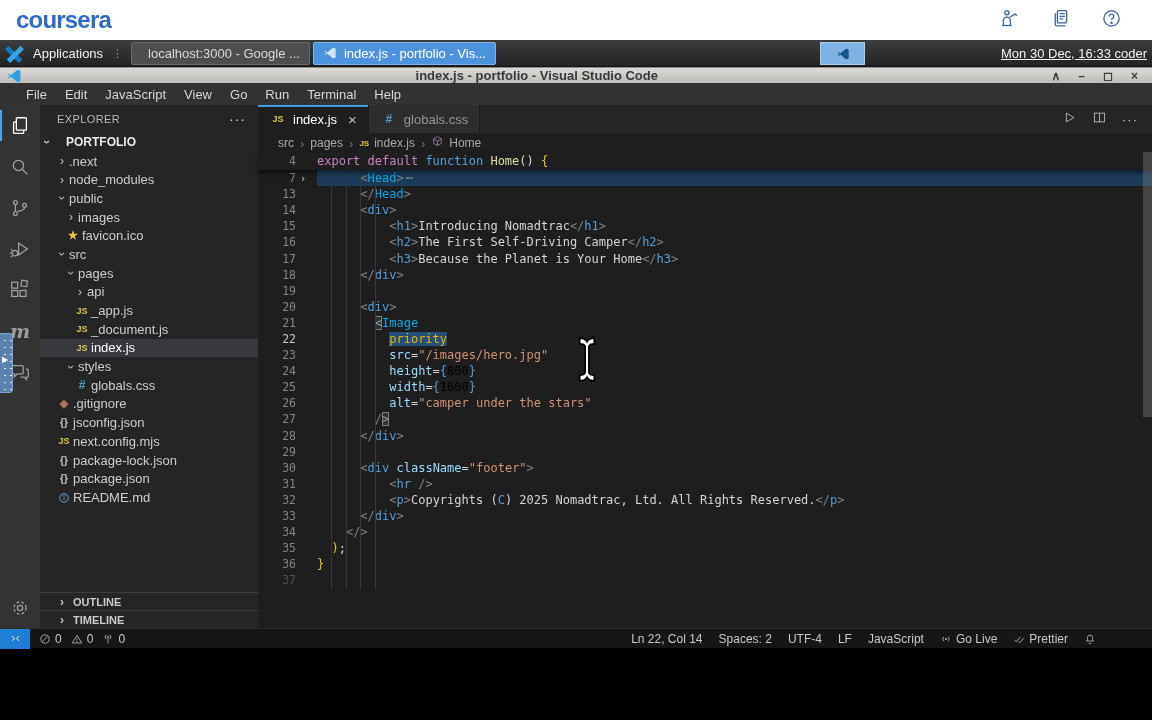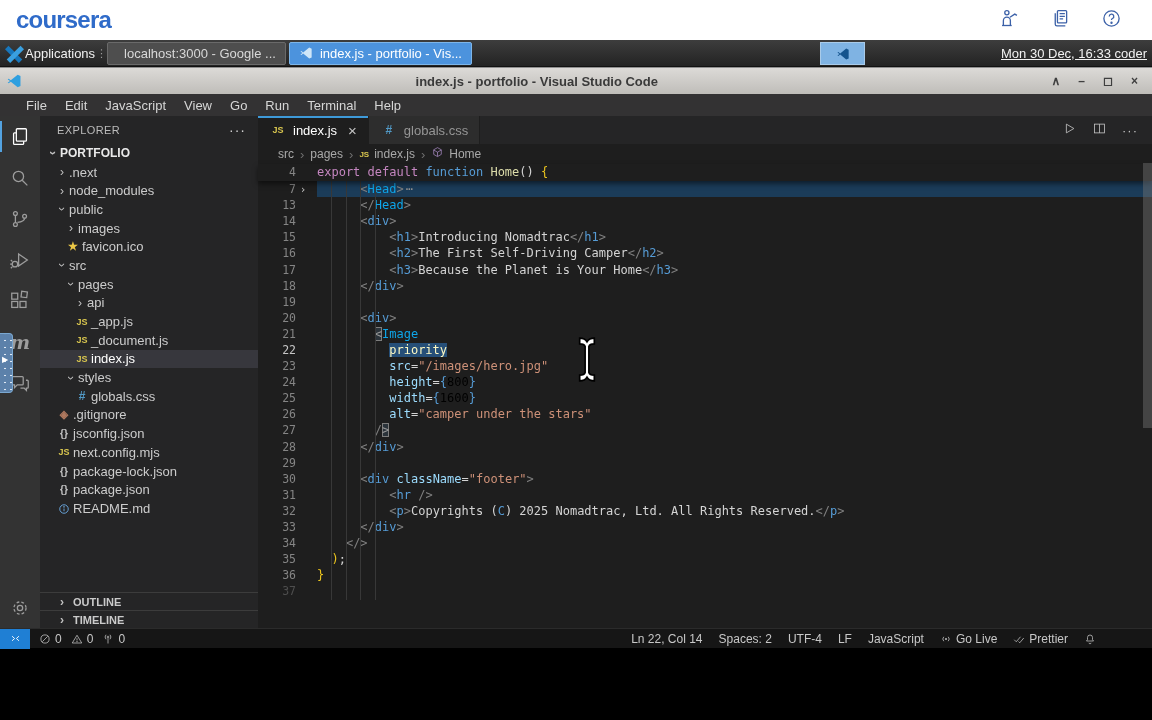--- a/index.html
+++ b/index.html
@@ -7,39 +7,39 @@
   body{font-family:"Liberation Sans",sans-serif;}
   .stage{position:relative;width:1152px;height:720px;background:#000;}
 
   
   .coursera{height:40px;background:#fff;display:flex;align-items:center;padding:0 16px;}
   .clogo{font-size:24px;font-weight:bold;color:#2f6bc9;letter-spacing:-0.8px;}
   .cr-icons{margin-left:auto;display:flex;gap:30px;align-items:center;color:#3c61a8;padding-right:14px;}
   .cr-icons svg{width:21px;height:21px;stroke:currentColor;fill:none;stroke-width:1.5;}
 
   
-  .taskbar{height:27px;background:linear-gradient(#3d3d3d,#232323);display:flex;align-items:center;gap:1px;padding:0 5px;position:relative;color:#eee;font-size:13px;border-bottom:1px solid #111;}
+  .taskbar{height:27px;background:linear-gradient(#3d3d3d,#232323);display:flex;align-items:center;gap:9px;padding:0 5px;position:relative;color:#eee;font-size:13px;border-bottom:1px solid #111;}
   .xlogo svg{width:19px;height:19px;display:block;}
   .apps{color:#f0f0f0;}
   .tsep{color:#9a9a9a;font-size:11px;letter-spacing:-1px;}
   .tasks{display:flex;gap:3px;align-items:center;}
   .task{height:23px;display:flex;align-items:center;gap:7px;padding:0 9px;border-radius:2px;white-space:nowrap;overflow:hidden;max-width:200px;}
   .task.inactive{background:#4e4e4e;border:1px solid #6a6a6a;color:#d8d8d8;}
   .task.active{background:#4c93dd;border:1px solid #7db5e8;color:#fff;}
   .chrome-ic{width:13px;height:13px;border-radius:50%;flex:none;
     background:radial-gradient(circle,#4285f4 0 2.6px,#fff 2.6px 4.2px,rgba(0,0,0,0) 4.2px),
                conic-gradient(from -45deg,#ea4335 0 120deg,#fbbc05 0 240deg,#34a853 0 360deg);}
   .task .vsic{color:#cfe6f8;}
   .task .vsic svg,.pinbtn svg{width:14px;height:14px;display:block;}
   .pinbtn{position:absolute;left:820px;top:2px;width:45px;height:23px;background:#7fb3e3;border:1px solid #a9cbe9;display:flex;align-items:center;justify-content:center;color:#15548e;cursor:pointer;}
   .clock{margin-left:auto;color:#f2f2f2;white-space:nowrap;text-decoration:underline;}
 
   
   .vswin{position:absolute;top:67px;left:0;width:1152px;height:581px;display:flex;flex-direction:column;}
-  .titlebar{height:27px;background:linear-gradient(#dcdad7,#bfbdb9);border-top:1px solid #8f8f8f;display:flex;align-items:center;padding:0 6px;flex:none;}
+  .titlebar{height:16px;background:linear-gradient(#dcdad7,#bfbdb9);border-top:1px solid #8f8f8f;display:flex;align-items:center;padding:0 6px;flex:none;}
   .vsico{color:#2e9fe0;display:flex;}
   .vsico svg{width:16px;height:16px;}
   .wtitle{flex:1;text-align:center;font-size:13px;font-weight:bold;color:#3a3a3a;}
   .winctl{display:flex;gap:18px;color:#3f3f3f;font-size:12px;font-weight:bold;margin-right:8px;}
   .winctl span{cursor:pointer;line-height:1;}
 
   .menubar{height:22px;background:#333233;display:flex;align-items:center;padding-left:17px;flex:none;}
   .menubar span{padding:0 9px;font-size:13px;color:#d6d6d6;cursor:pointer;}
 
   .workbench{flex:1;display:flex;min-height:0;}
@@ -97,21 +97,21 @@
   .gut{width:59px;flex:none;display:flex;align-items:center;padding-right:7px;}
   .num{flex:1;text-align:right;color:#858585;font-size:11.5px;}
   .cl.cur .num{color:#c6c6c6;}
   .cl.dim .num{color:#4e4e4e;}
   .fold{width:14px;flex:none;text-align:center;color:#c5c5c5;font-size:11px;}
   .lc{flex:1;height:100%;display:flex;align-items:center;}
   .cl.hl .lc{background:#1b3c59;}
   .tk-k{color:#C586C0;}.tk-b{color:#569CD6;}.tk-f{color:#DCDCAA;}.tk-y{color:#EDC61E;}
   .tk-g{color:#0ea5e9;}.tk-p{color:#808080;}.tk-a{color:#9CDCFE;}.tk-s{color:#CE9178;}.tk-t{color:#d4d4d4;}.tk-c{color:#569CD6;}
   .tk-d{color:#8f8f8f;letter-spacing:1px;padding:0 2px;}
-  .tk-w{color:#fef9c3;background:#264F78;}
+  .tk-w{color:#eab308;background:#264F78;}
   .tk-m{color:#9a9a9a;box-shadow:inset 0 0 0 1px #7d7d7d;background:rgba(85,115,145,.25);}
   .guide{position:absolute;top:0;width:1px;height:419px;background:#383838;}
   .vscroll{position:absolute;right:0;top:47px;width:9px;height:265px;background:rgba(115,115,115,.45);z-index:5;cursor:pointer;}
 
   
   .statusbar{height:20px;background:#161616;border-top:1px solid #2b2b2b;display:flex;align-items:center;font-size:12px;color:#c8c8c8;flex:none;}
   .remote{width:30px;height:20px;background:#1f7fd4;color:#fff;display:flex;align-items:center;justify-content:center;flex:none;cursor:pointer;}
   .sb-left{display:flex;align-items:center;gap:9px;}
   .sb-right{margin-left:auto;display:flex;align-items:center;gap:16px;padding-right:56px;}
   .st-item{display:flex;align-items:center;gap:4px;cursor:pointer;white-space:nowrap;}
@@ -265,21 +265,21 @@
             </div>
           </div>
       </div>
 
       <div class="sidebar">
         <div class="sb-head">
           <span>EXPLORER</span>
           <span class="sb-more">···</span>
         </div>
         <div class="tree" id="tree">
-            <div class="trow root" style="padding-left: 6px;">
+            <div class="trow root" style=" gap: 12px;">
               <span class="chev"><span class="dn">›</span></span>
               <span>PORTFOLIO</span>
             </div>
             <div class="trow" style="padding-left: 15px;">
               <span class="chev">›</span>
               <span>.next</span>
             </div>
             <div class="trow" style="padding-left: 15px;">
               <span class="chev">›</span>
               <span>node_modules</span>

